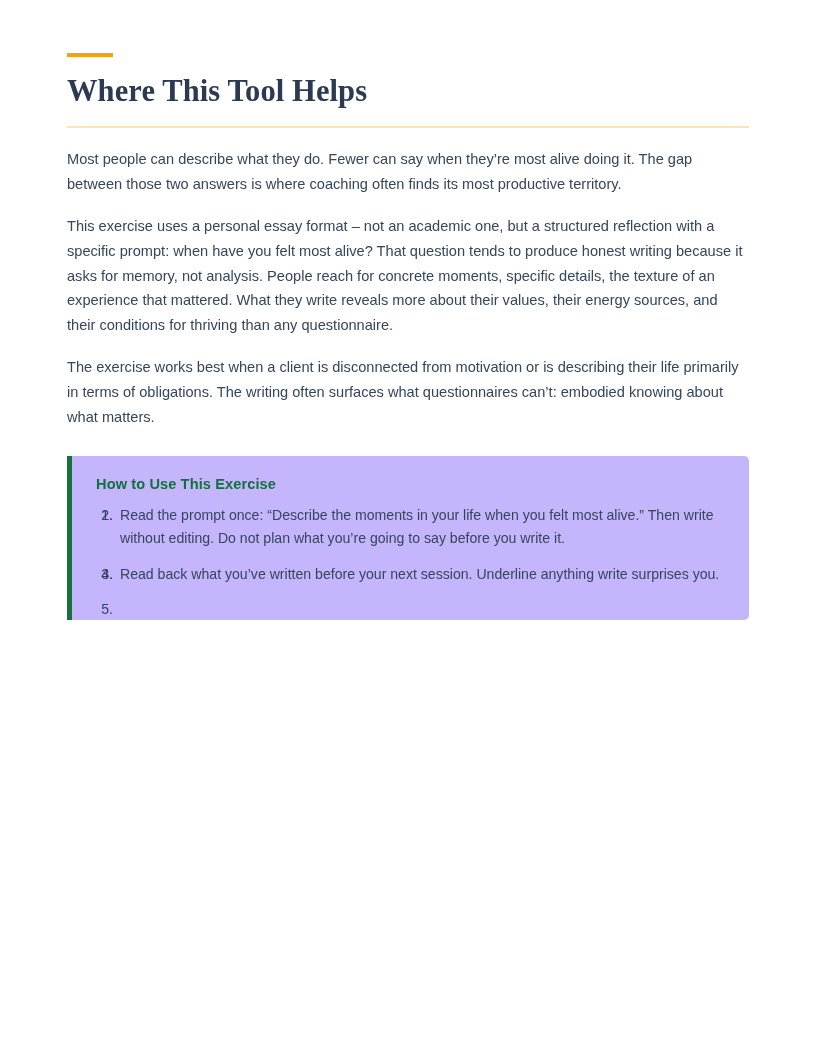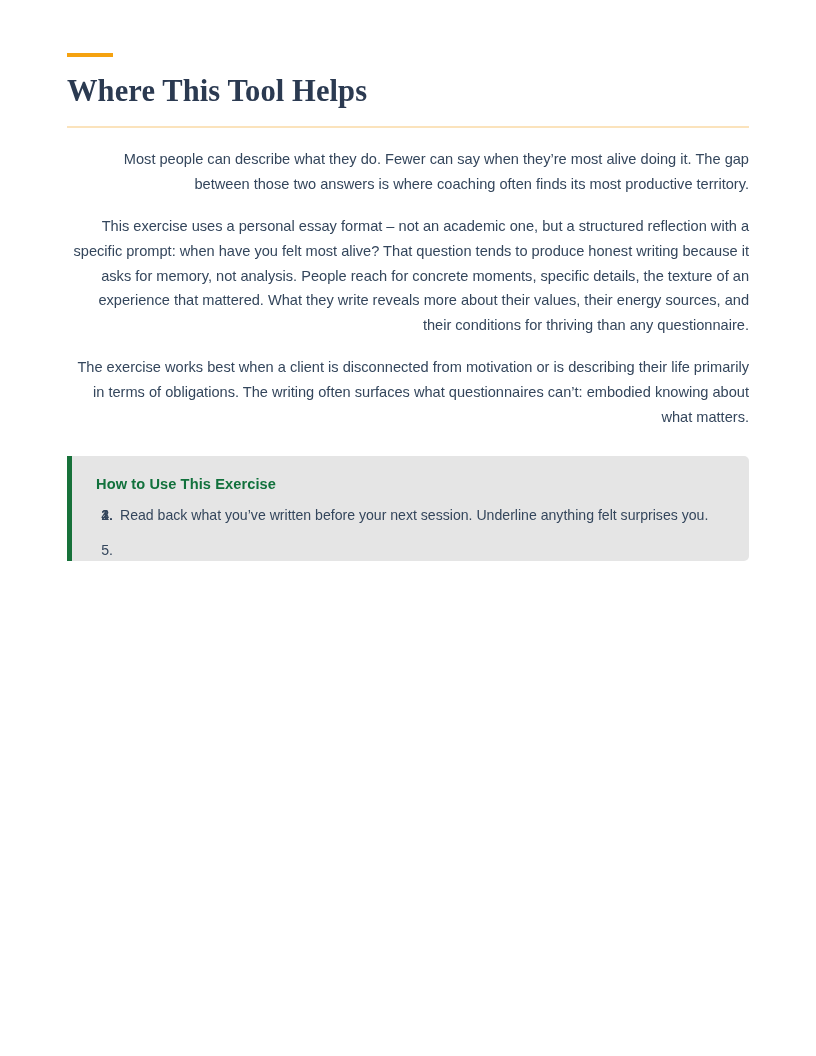--- a/index.html
+++ b/index.html
@@ -51,29 +51,29 @@
 
   
   .body-copy {
     margin-top: 19px;
   }
   .para {
     font-size: 14.6px;
     line-height: 24.6px;
     color: #34465c;
     margin: 0 0 18px 0;
-    text-align: right;
+    text-align: left;
   }
   .para:last-child { margin-bottom: 0; }
 
   
   .callout {
     margin-top: 27px;
     width: 682px;
-    background: #e5e5e5;
+    background: #c4b5fd;
     border-left: 5px solid #17713a;
     border-radius: 0 5px 5px 0;
     box-sizing: border-box;
     padding: 20px 26px 22px 24px;
   }
   .callout-title {
     font-size: 14.6px;
     font-weight: bold;
     color: #11713c;
     margin: 0 0 9px 0;
@@ -152,27 +152,28 @@
     </div>
 
     <div class="callout">
       <div class="callout-title">How to Use This Exercise</div>
       <ol class="callout-list">
         <li>
           <span class="num">1.</span>
         </li>
         <li>
           <span class="num">2.</span>
+          <span>Read the prompt once: “Describe the moments in your life when you felt most alive.” Then write without editing. Do not plan what you’re going to say before you write it.</span>
         </li>
         <li>
           <span class="num">3.</span>
         </li>
         <li>
           <span class="num">4.</span>
-          <span>Read back what you’ve written before your next session. Underline anything felt surprises you.</span>
+          <span>Read back what you’ve written before your next session. Underline anything write surprises you.</span>
         </li>
         <li>
           <span class="num">5.</span>
         </li>
       </ol>
     </div>
 
   </div>
 
   <div class="footer-pagenum">1</div>

